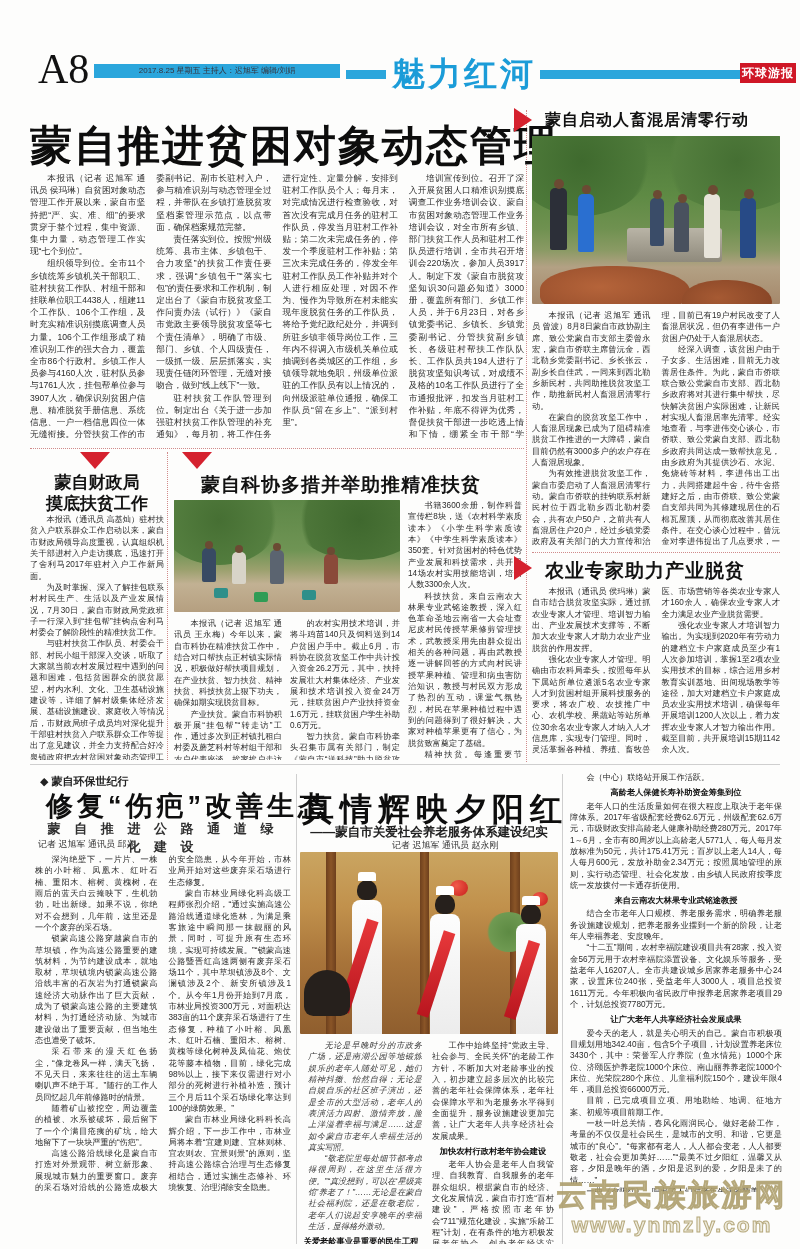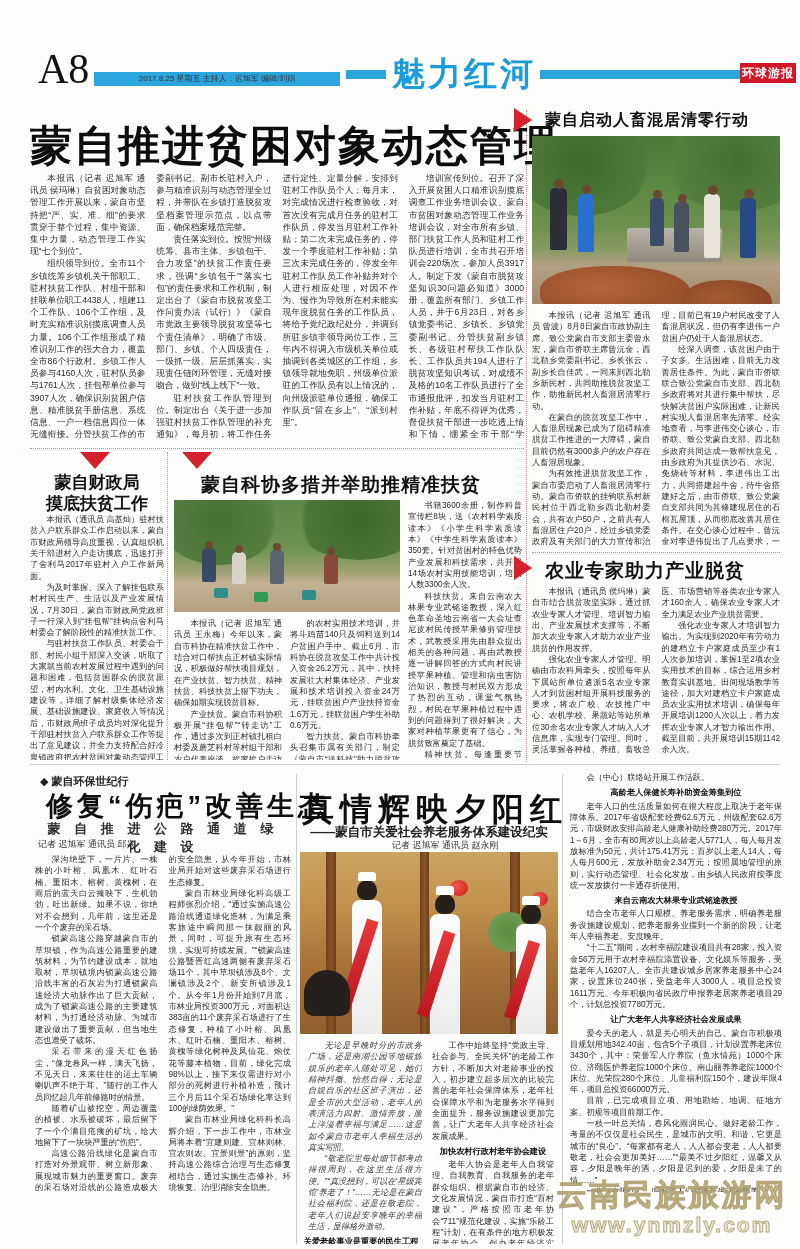--- a/index.html
+++ b/index.html
@@ -60,21 +60,21 @@
   .watermark{font-weight:bold;color:rgba(210,200,160,0.35);-webkit-text-stroke:1px rgba(170,155,105,0.85);letter-spacing:3px;text-align:center;line-height:1.15;}
   .wm1{font-size:30px;}
   .wm2{font-size:21px;letter-spacing:2px;}
 </style>
 </head>
 <body>
 
 <div class="page">
 
   <div class="abs page-num" style="left:38px;top:48px;">A8</div>
-  <div class="abs date-strip" style="left:94px;top:72px;width:246px;height:14px;">2017.8.25 星期五  主持人：迟旭军  编辑/刘娟</div>
+  <div class="abs date-strip" style="left:94px;top:64px;width:246px;height:14px;">2017.8.25 星期五  主持人：迟旭军  编辑/刘娟</div>
   <div class="abs blue-bar" style="left:346px;top:70px;width:40px;"></div>
   <div class="abs masthead" style="left:392px;top:57px;">魅力红河</div>
   <div class="abs blue-bar" style="left:540px;top:70px;width:200px;"></div>
   <div class="abs edition-badge" style="left:740px;top:63px;width:56px;height:20px;">环球游报</div>
 
   <div class="abs v-dotted" style="left:526px;top:110px;height:652px;"></div>
   <div class="abs h-dotted" style="left:30px;top:448px;width:494px;"></div>
   <div class="abs v-dotted" style="left:167px;top:452px;height:308px;"></div>
   <div class="abs h-dotted" style="left:532px;top:552px;width:248px;"></div>
   <div class="abs h-solid" style="left:30px;top:764px;width:750px;"></div>

